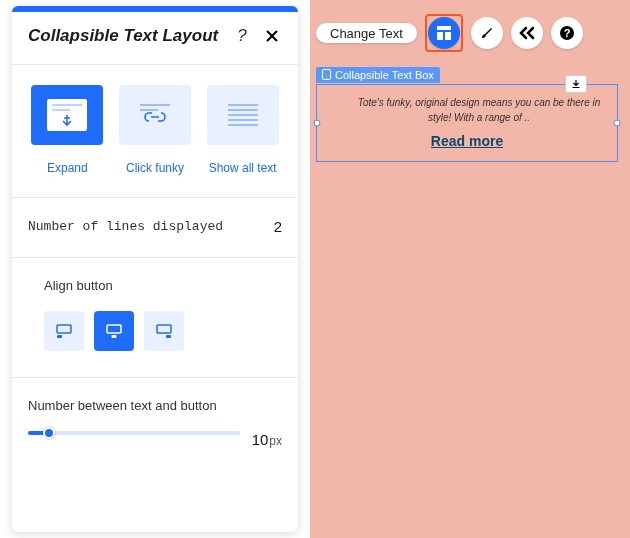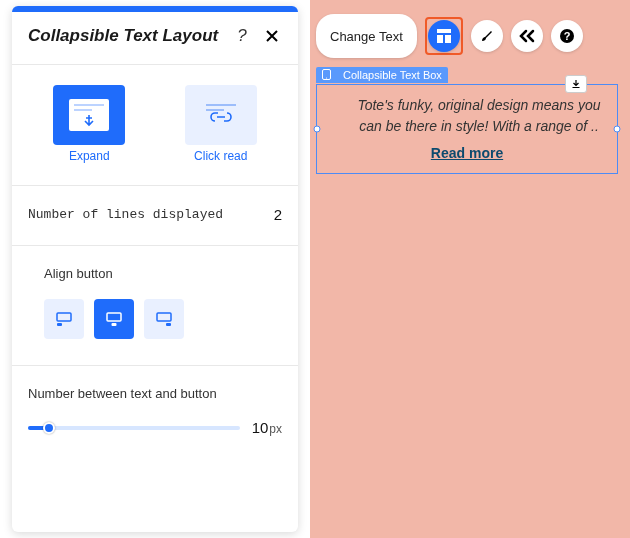--- a/index.html
+++ b/index.html
@@ -46,35 +46,35 @@
     flex: 1; display: flex; flex-direction: column; align-items: center;
     cursor: pointer;
   }
   .mode-card {
     width: 72px; height: 60px; border-radius: 4px;
     display: flex; align-items: center; justify-content: center;
   }
   .mode-card.sel { background: #1f6cfb; }
   .mode-card.unsel { background: #e9f0ff; }
   .mode-label {
-    margin-top: 4px; font-size: 12px; color: #1f6cfb;
+    margin-top: 16px; font-size: 12px; color: #1f6cfb;
   }
   
   .num-row { display:flex; align-items:center; justify-content:space-between; }
   .num-val { font-size: 15px; color:#111; }
   
   .align-row { display:flex; gap:10px; margin-top: 4px; }
   .align-btn {
     width: 40px; height: 40px; border-radius: 4px;
     background: #e9f0ff; cursor: pointer;
     display:flex; align-items:center; justify-content:center;
   }
   .align-btn.sel { background: #1f6cfb; }
   
-  .slider-row { display:flex; align-items:center; gap:12px; margin-top: 4px; }
+  .slider-row { display:flex; align-items:flex-start; gap:12px; margin-top: 4px; }
   .slider-track {
     flex:1; height:4px; background:#d7e6ff; border-radius:2px; position:relative;
     cursor:pointer;
   }
   .slider-fill {
     position:absolute; left:0; top:0; height:100%;
     background:#1f6cfb; border-radius:2px;
   }
   .slider-thumb {
     position:absolute; top:50%; transform:translate(-50%,-50%);
@@ -90,21 +90,21 @@
     position:absolute;
     left: 310px; top: 0;
     width: 320px; height: 538px;
     background: #f2b7a8;
   }
   .toolbar {
     position:absolute; left: 6px; top: 14px;
     display:flex; align-items:center; gap:8px;
   }
   .pill-btn {
-    background:#fff; border-radius: 18px; height:44px;
+    background:#fff; border-radius: 18px; height:20px;
     padding: 0 14px; font-size:13px; color:#222;
     display:flex; align-items:center; cursor:pointer;
     box-shadow: 0 1px 3px rgba(0,0,0,0.15);
   }
   .circ-btn {
     width:32px; height:32px; border-radius:50%; background:#fff;
     display:flex; align-items:center; justify-content:center;
     box-shadow: 0 1px 3px rgba(0,0,0,0.15); cursor:pointer;
     font-size:15px; color:#222;
   }
@@ -112,33 +112,33 @@
   .circ-highlight {
     border:2px solid #f05a28; border-radius:4px;
     padding:1px;
   }
   
   .comp {
     position:absolute; left:6px; top:66px;
     width: 302px;
   }
   .comp-tag {
-    display:inline-flex; align-items:center; gap:12px;
+    display:inline-flex; align-items:center; gap:4px;
     background:#5a99fc; color:#fff; font-size:11px;
     padding:2px 6px; border-radius:2px 2px 0 0;
   }
   .comp-box {
     border:1.5px solid #4d8bf5;
     background: transparent;
     padding: 10px 14px 12px;
     position:relative;
   }
   .comp-text {
     font-style: italic; color:#333; text-align:center;
-    font-size:14px; line-height:1.5;margin-left:24px;
+    font-size:10px; line-height:1.5;margin-left:24px;
   }
   .comp-link {
     text-align:center; font-size:14px; margin-top:8px;
     color:#0c4a6e; text-decoration: underline; font-weight:600;
     cursor:pointer;
   }
   .sel-handle {
     position:absolute; width:7px; height:7px; background:#fff;
     border:1.5px solid #4d8bf5; border-radius:50%;
     transform:translate(-50%,-50%);
@@ -186,23 +186,35 @@
       <div class="mode">
         <div class="mode-card unsel">
           <svg width="46" height="38" viewBox="0 0 46 38">
             <rect x="8" y="8" width="30" height="2" fill="#9cbdfb"></rect>
             <rect x="8" y="13" width="18" height="2" fill="#9cbdfb"></rect>
             <g stroke="#1f6cfb" stroke-width="1.6" fill="none">
               <path d="M17 25 a4 4 0 0 1 0-8 h3 M29 17 a4 4 0 0 1 0 8 h-3 M19 21 h8"></path>
             </g>
           </svg>
         </div>
-        <div class="mode-label">Click read</div>
-      </div>
-
+        <div class="mode-label">Click funky</div>
+      </div>
+
+      <div class="mode">
+        <div class="mode-card unsel">
+          <svg width="46" height="38" viewBox="0 0 46 38">
+            <rect x="8" y="8" width="30" height="2" fill="#9cbdfb"></rect>
+            <rect x="8" y="13" width="30" height="2" fill="#9cbdfb"></rect>
+            <rect x="8" y="18" width="30" height="2" fill="#9cbdfb"></rect>
+            <rect x="8" y="23" width="30" height="2" fill="#9cbdfb"></rect>
+            <rect x="8" y="28" width="30" height="2" fill="#9cbdfb"></rect>
+          </svg>
+        </div>
+        <div class="mode-label">Show all text</div>
+      </div>
 
     </div>
   </div>
 
   <div class="divider"></div>
 
   <div class="section num-row">
     <div style="font-size:13px;color:#333;font-family:Liberation Mono, monospace;">Number of lines displayed</div>
     <div class="num-val">2</div>
   </div>

